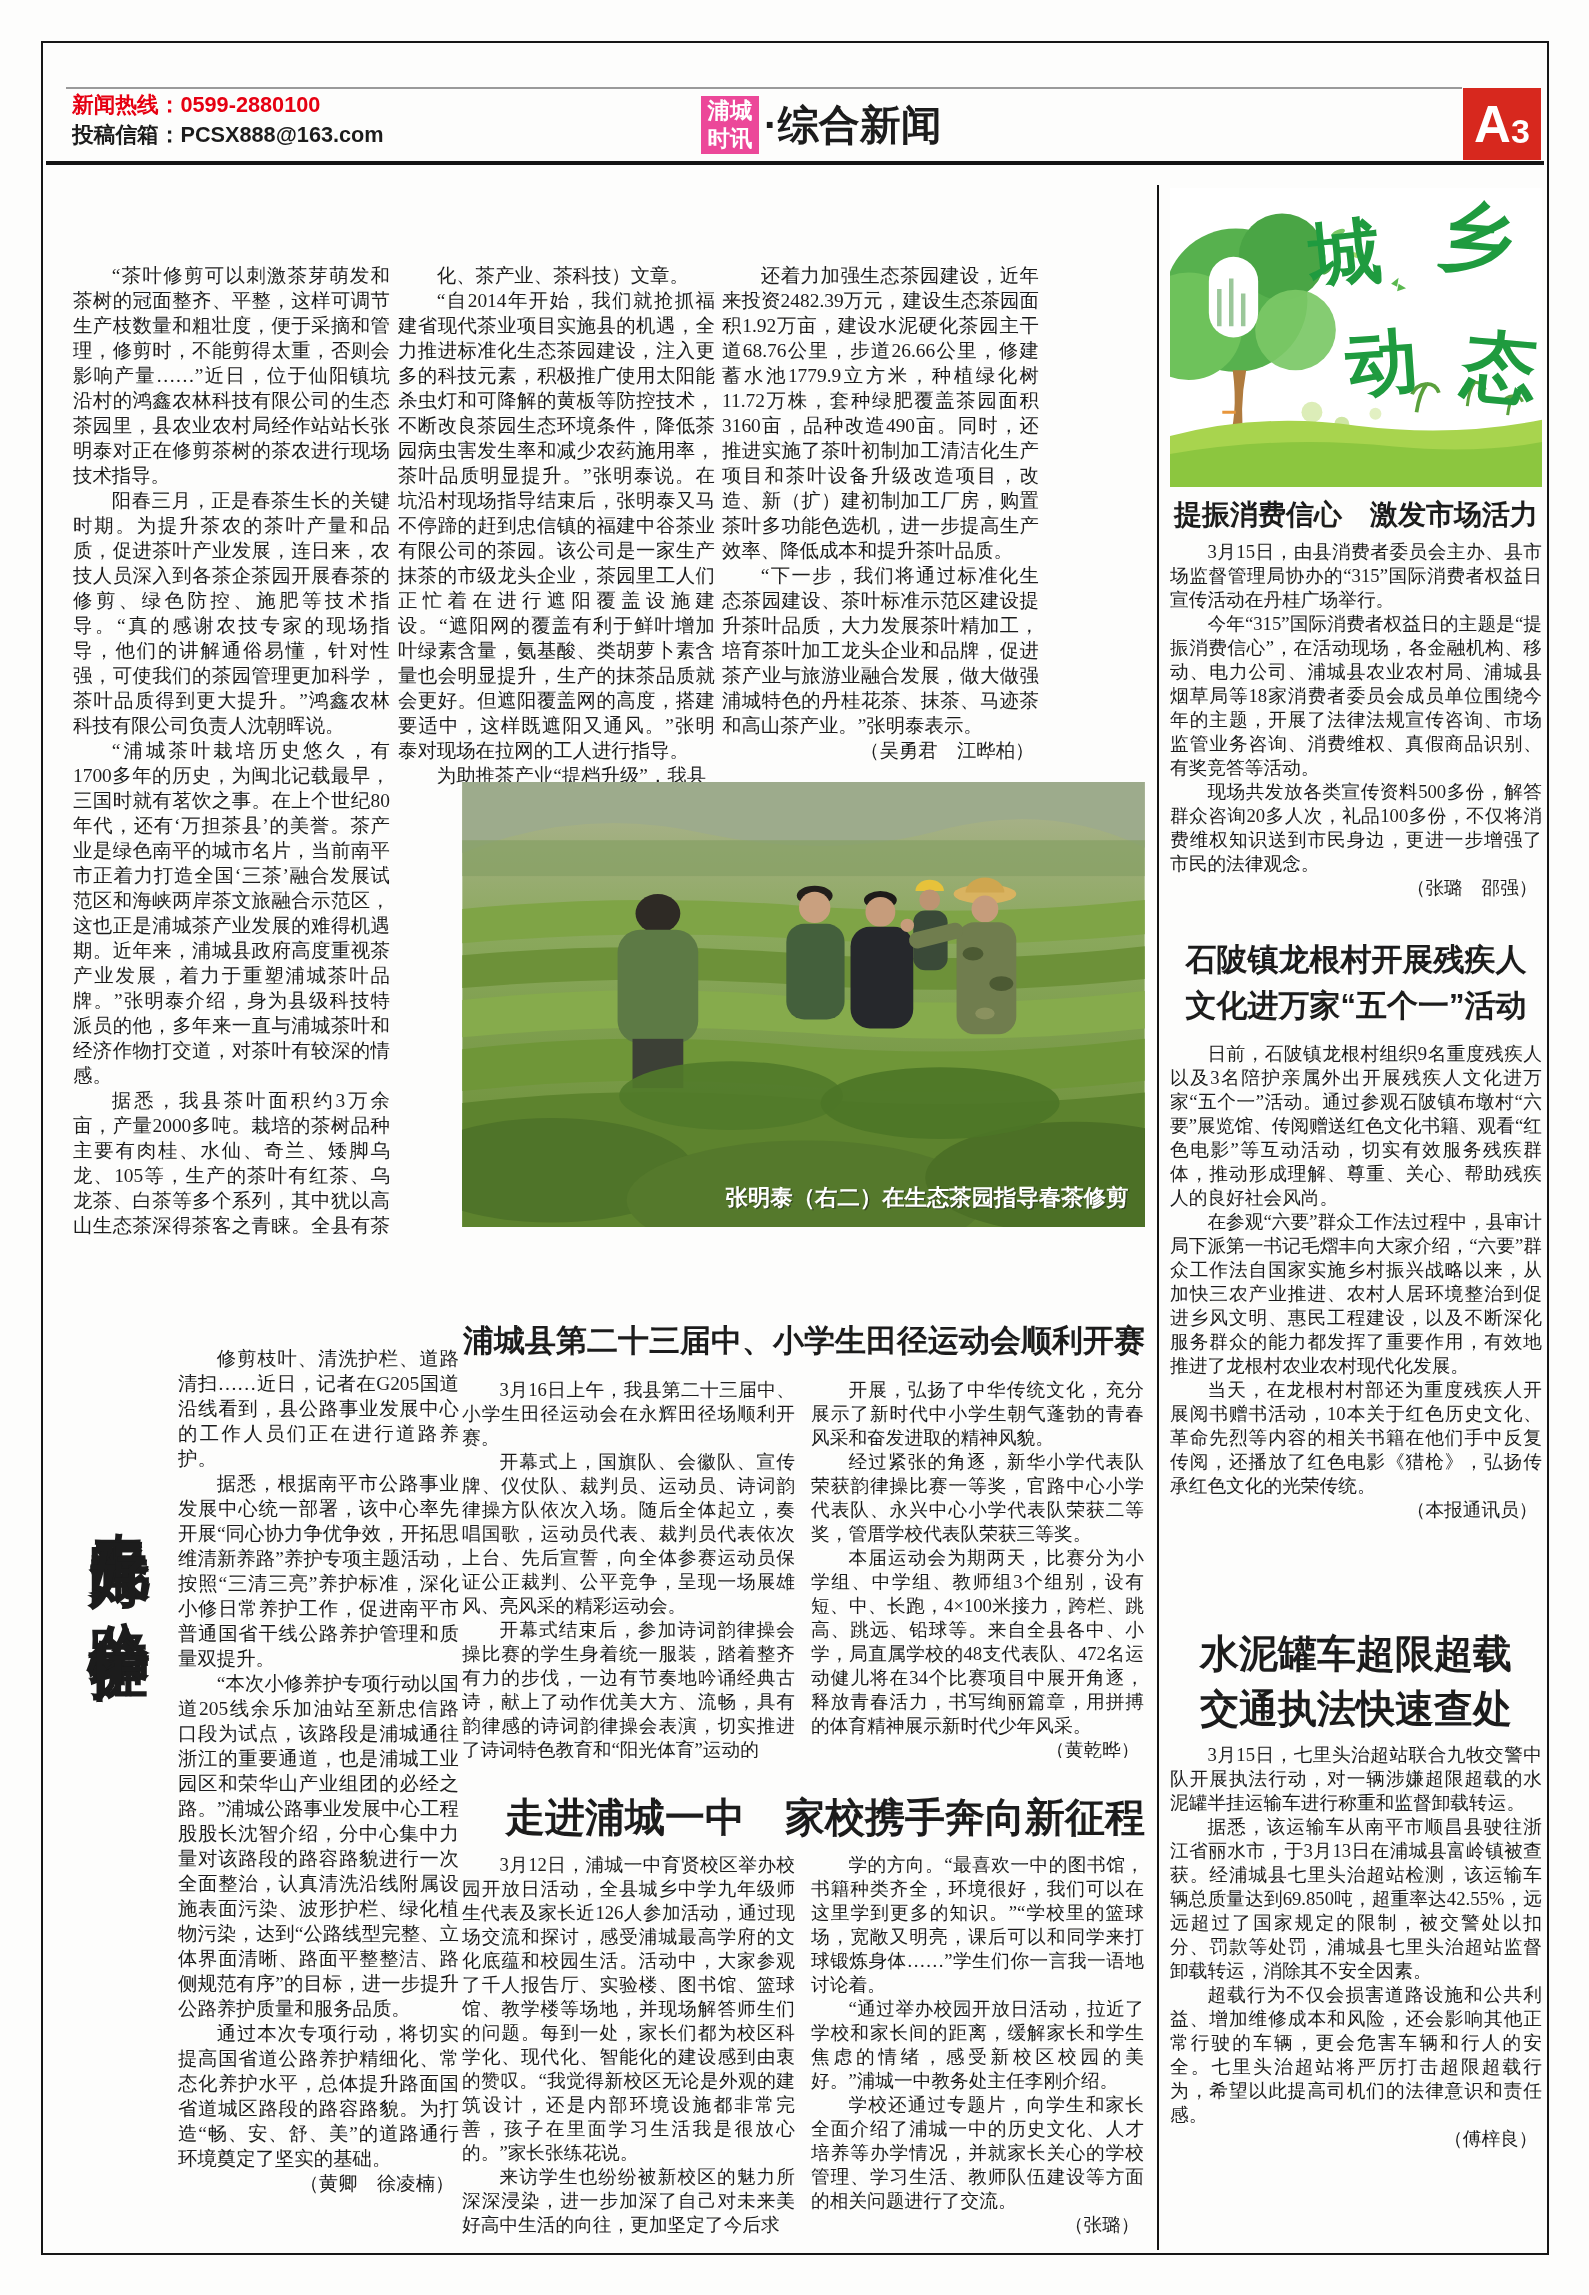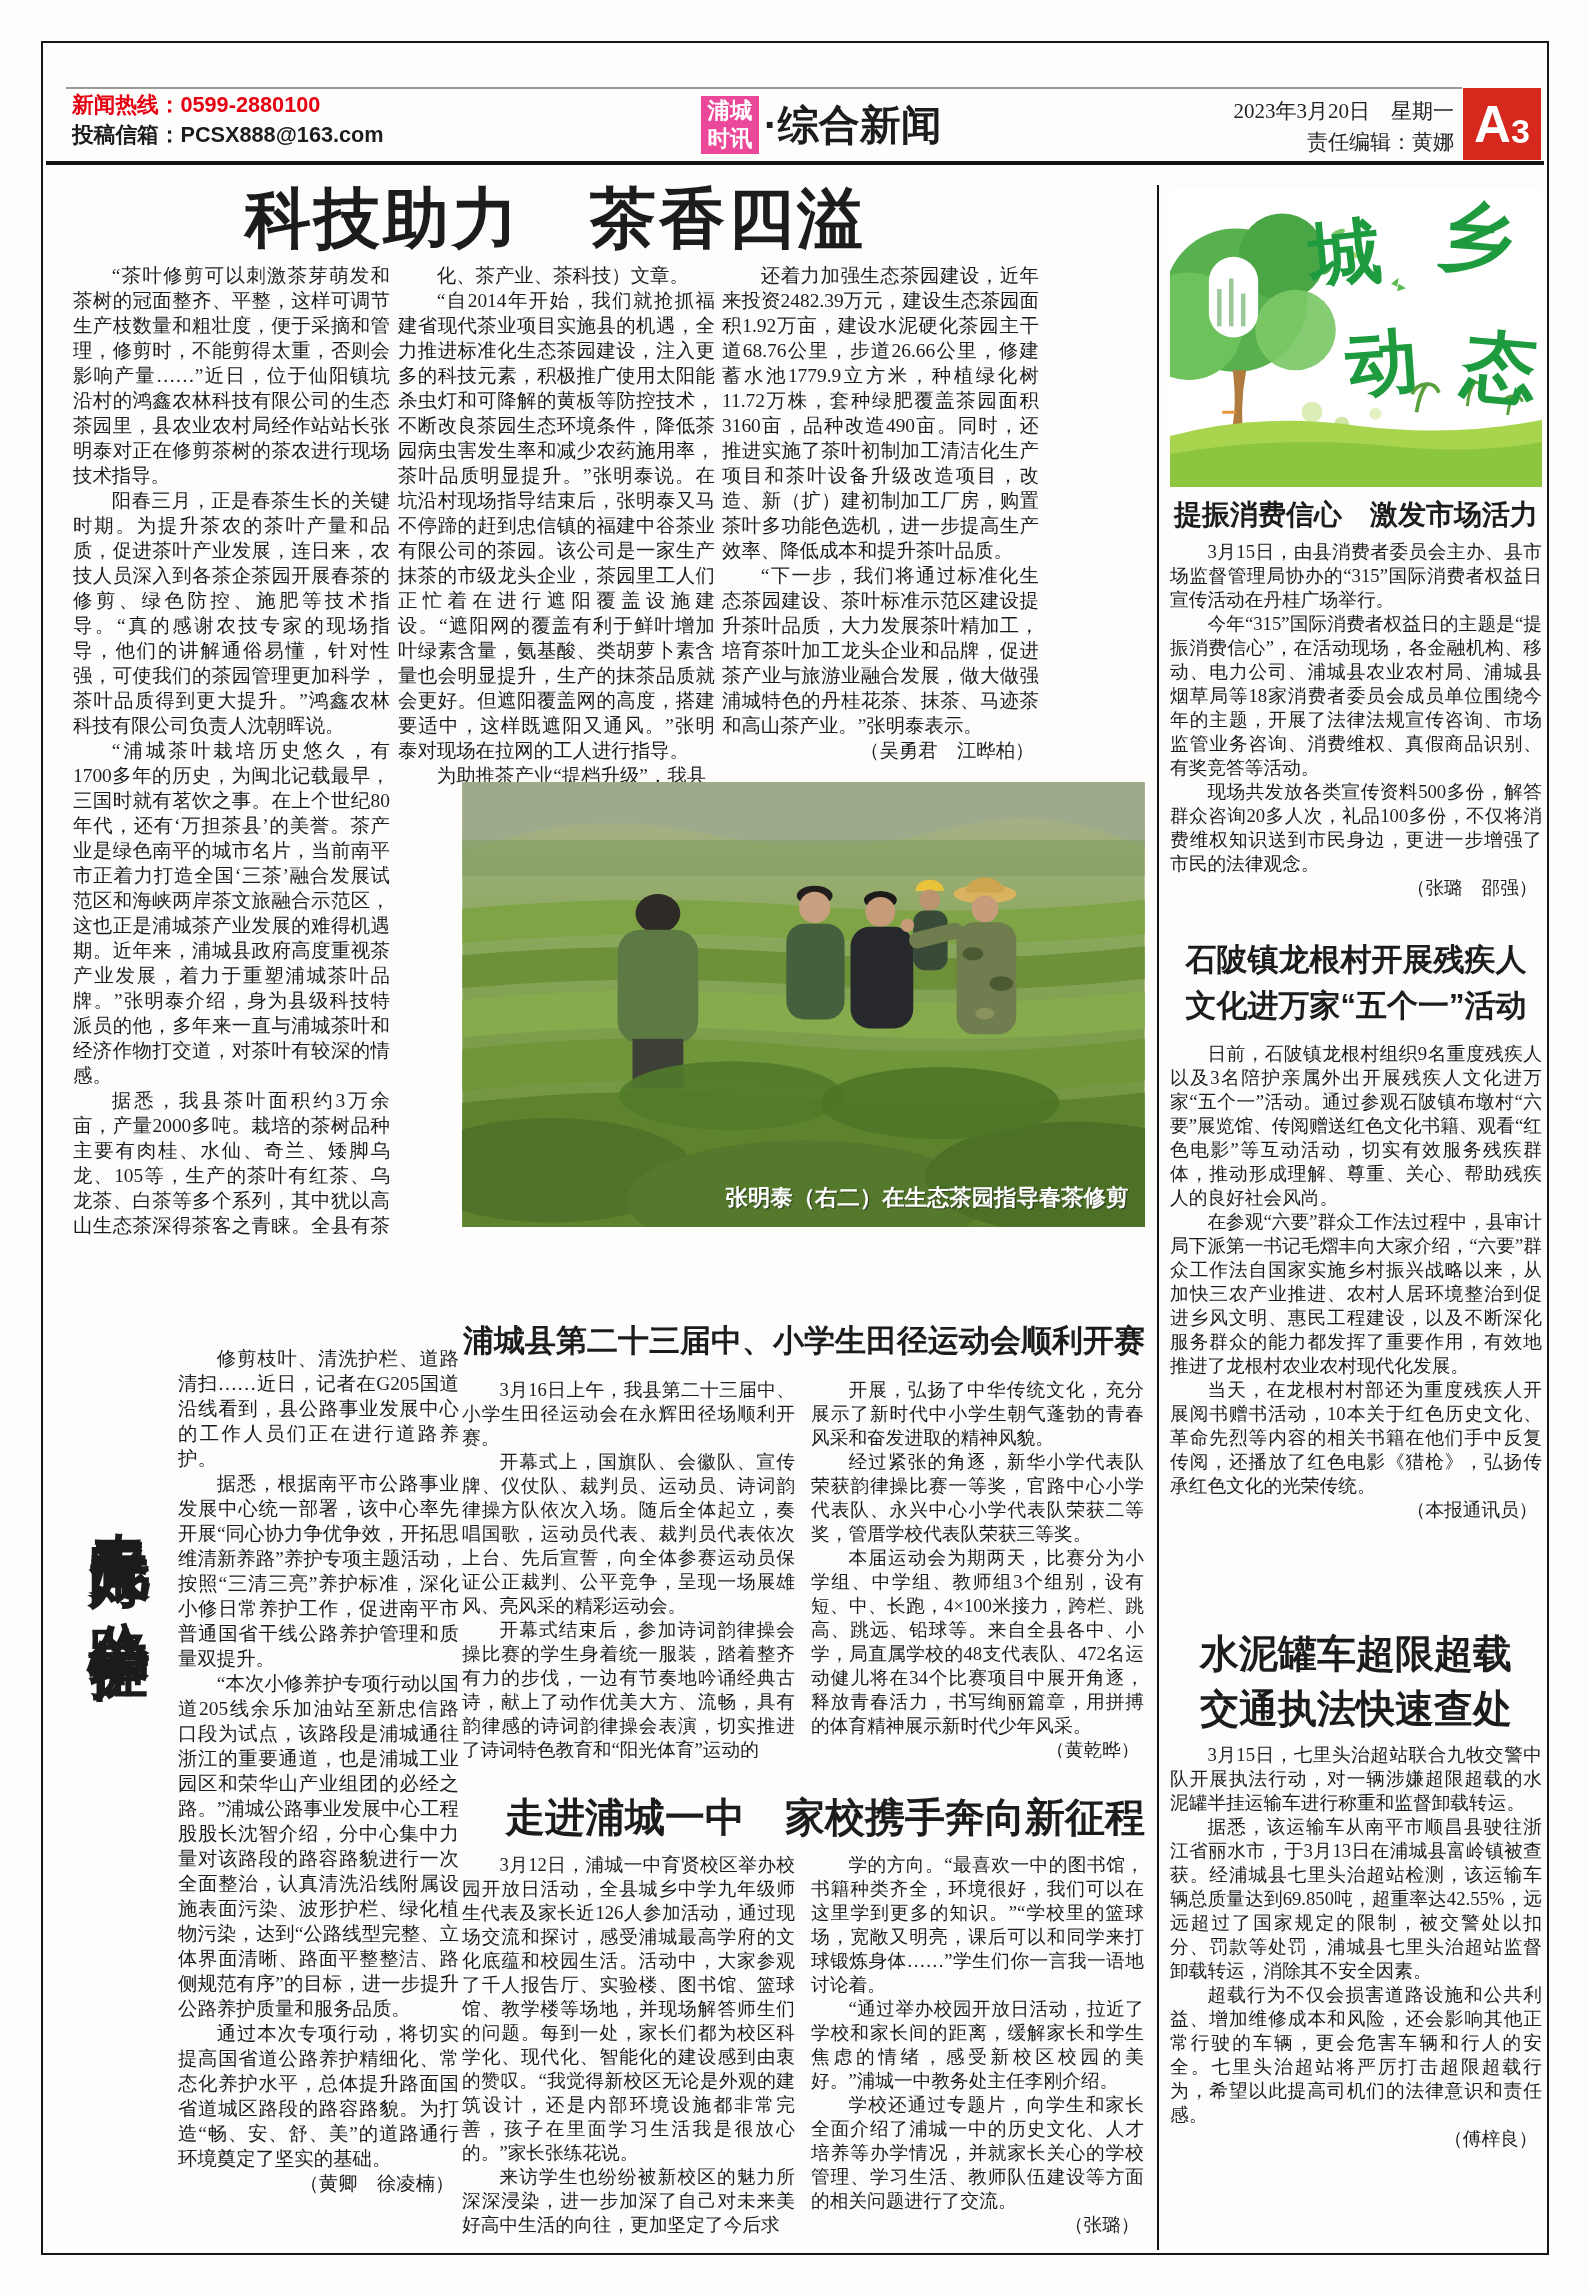--- a/index.html
+++ b/index.html
@@ -72,31 +72,26 @@
   </div>
 
   <div class="abs brandbox">
     <div>
         <div>浦城</div>
         <div>时讯</div>
       </div>
   </div>
   <div class="abs section-title">·综合新闻</div>
 
-  <div class="abs dateblock">
-    <div>2023年3月20日　星期一</div>
-    <div>责任编辑：黄娜</div>
-  </div>
   <div class="abs a3box">
     <span class="big">A</span>
       <span class="small">3</span>
   </div>
   <div class="abs rule-thick"></div>
 
-  <div class="abs headline-main">科技助力　茶香四溢</div>
   <div class="abs col c1">
       <p class="para">“茶叶修剪可以刺激茶芽萌发和茶树的冠面整齐、平整，这样可调节生产枝数量和粗壮度，便于采摘和管理，修剪时，不能剪得太重，否则会影响产量……”近日，位于仙阳镇坑沿村的鸿鑫农林科技有限公司的生态茶园里，县农业农村局经作站站长张明泰对正在修剪茶树的茶农进行现场技术指导。</p>
       <p class="para">阳春三月，正是春茶生长的关键时期。为提升茶农的茶叶产量和品质，促进茶叶产业发展，连日来，农技人员深入到各茶企茶园开展春茶的修剪、绿色防控、施肥等技术指导。“真的感谢农技专家的现场指导，他们的讲解通俗易懂，针对性强，可使我们的茶园管理更加科学，茶叶品质得到更大提升。”鸿鑫农林科技有限公司负责人沈朝晖说。</p>
       <p class="para">“浦城茶叶栽培历史悠久，有1700多年的历史，为闽北记载最早，三国时就有茗饮之事。在上个世纪80年代，还有‘万担茶县’的美誉。茶产业是绿色南平的城市名片，当前南平市正着力打造全国‘三茶’融合发展试范区和海峡两岸茶文旅融合示范区，这也正是浦城茶产业发展的难得机遇期。近年来，浦城县政府高度重视茶产业发展，着力于重塑浦城茶叶品牌。”张明泰介绍，身为县级科技特派员的他，多年来一直与浦城茶叶和经济作物打交道，对茶叶有较深的情感。</p>
       <p class="para">据悉，我县茶叶面积约3万余亩，产量2000多吨。栽培的茶树品种主要有肉桂、水仙、奇兰、矮脚乌龙、105等，生产的茶叶有红茶、乌龙茶、白茶等多个系列，其中犹以高山生态茶深得茶客之青睐。全县有茶叶经营主体60家左右，注册茶叶商标29个，其中省著名商标1个，市知名商标6个。为推进浦城茶产业高质量发展，近年来，我县坚持绿色发展方向，强化品牌意识，优化营销流通环境，统筹做好“三茶”（茶文</p>
     </div>
   <div class="abs col c2">
       <p class="para">化、茶产业、茶科技）文章。</p>
       <p class="para">“自2014年开始，我们就抢抓福建省现代茶业项目实施县的机遇，全力推进标准化生态茶园建设，注入更多的科技元素，积极推广使用太阳能杀虫灯和可降解的黄板等防控技术，不断改良茶园生态环境条件，降低茶园病虫害发生率和减少农药施用率，茶叶品质明显提升。”张明泰说。在坑沿村现场指导结束后，张明泰又马不停蹄的赶到忠信镇的福建中谷茶业有限公司的茶园。该公司是一家生产抹茶的市级龙头企业，茶园里工人们正忙着在进行遮阳覆盖设施建设。“遮阳网的覆盖有利于鲜叶增加叶绿素含量，氨基酸、类胡萝卜素含量也会明显提升，生产的抹茶品质就会更好。但遮阳覆盖网的高度，搭建要适中，这样既遮阳又通风。”张明泰对现场在拉网的工人进行指导。</p>
       <p class="para">为助推茶产业“提档升级”，我县</p>

